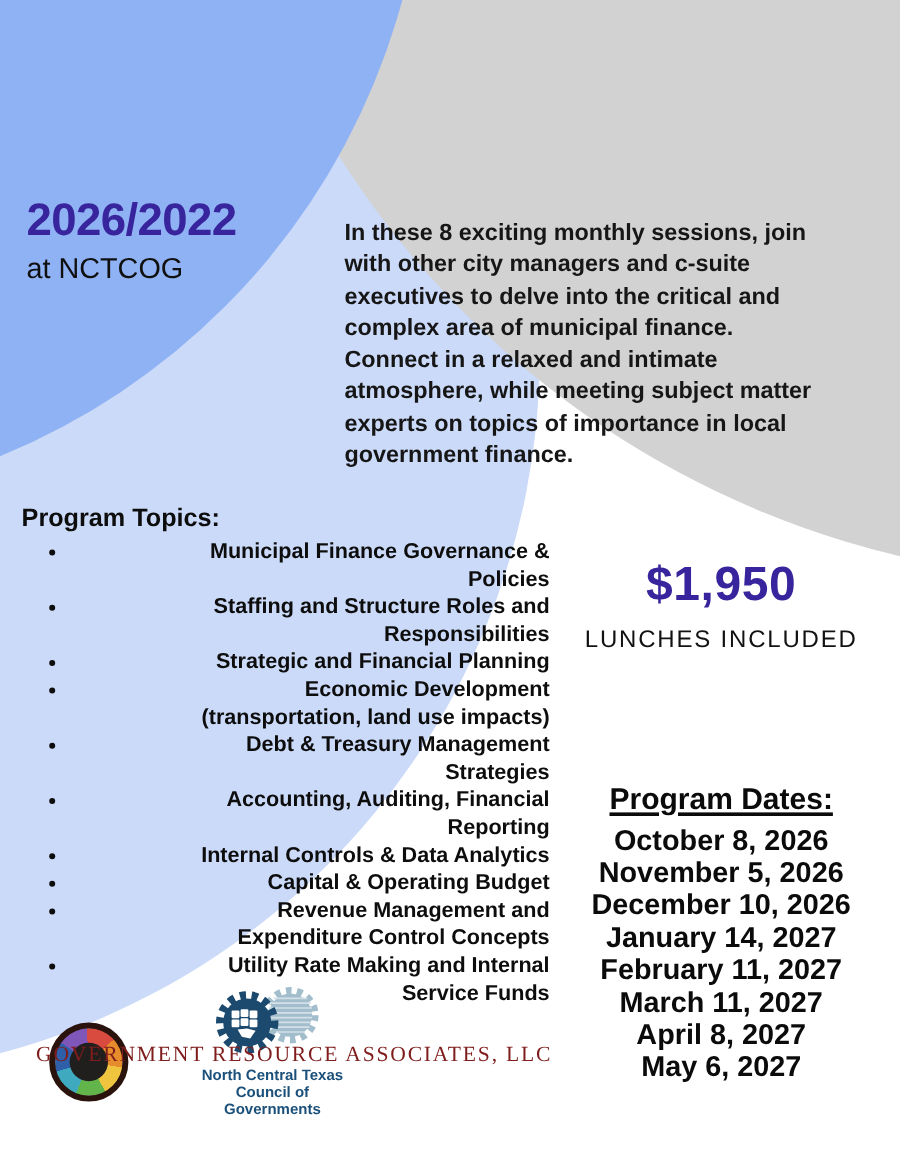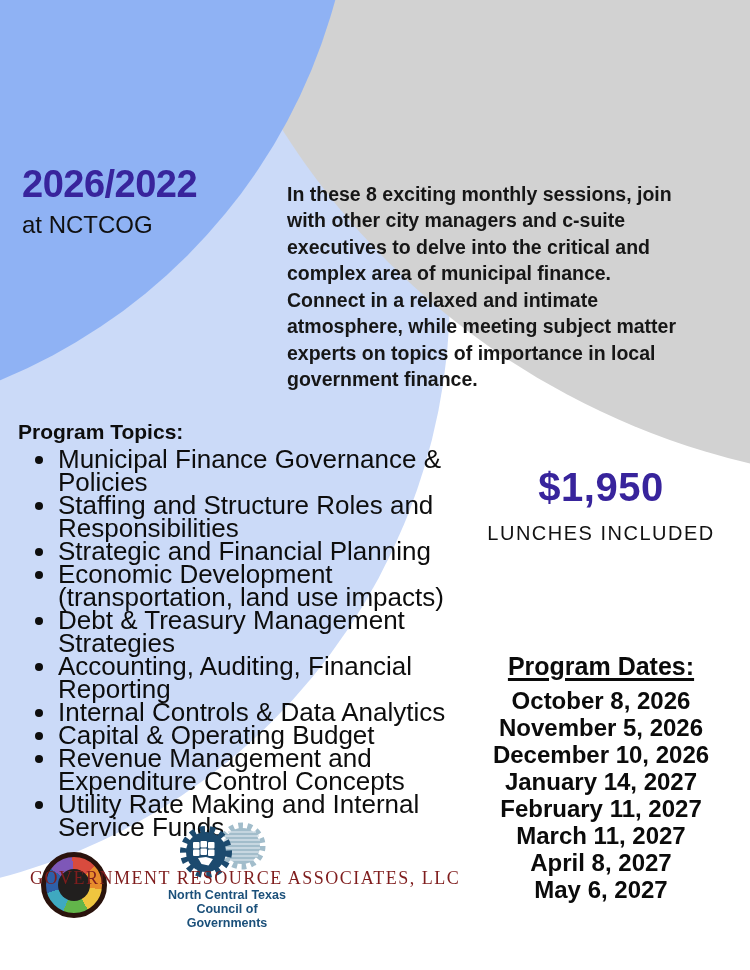--- a/index.html
+++ b/index.html
@@ -47,21 +47,21 @@
   .intro{
     position:absolute;left:287px;top:161px;width:460px;
     font-size:19.5px;line-height:26.5px;font-weight:700;
     color:#161616;white-space:pre-line;
   }
   
   .topics{position:absolute;left:18px;top:388px;width:440px;color:#0d0d0d;margin-top:32px;}
   .topics-heading{font-size:21px;font-weight:700;margin:0 0 4px 0;}
   .topics-list{
     margin:0;padding:0 0 0 40px;list-style:disc;
-    font-size:26px;line-height:23px;font-weight:400;
+    font-size:18px;line-height:23px;font-weight:700;text-align:right;
   }
   .topics-list li{white-space:pre-line;}
   
   .price{
     position:absolute;left:450px;top:465px;width:302px;text-align:center;
     font-size:40px;font-weight:700;color:var(--purple);letter-spacing:0.5px;
   }
   .lunches{
     position:absolute;left:450px;top:522px;width:302px;text-align:center;
     font-size:20px;font-weight:500;color:#121212;letter-spacing:1.5px;

